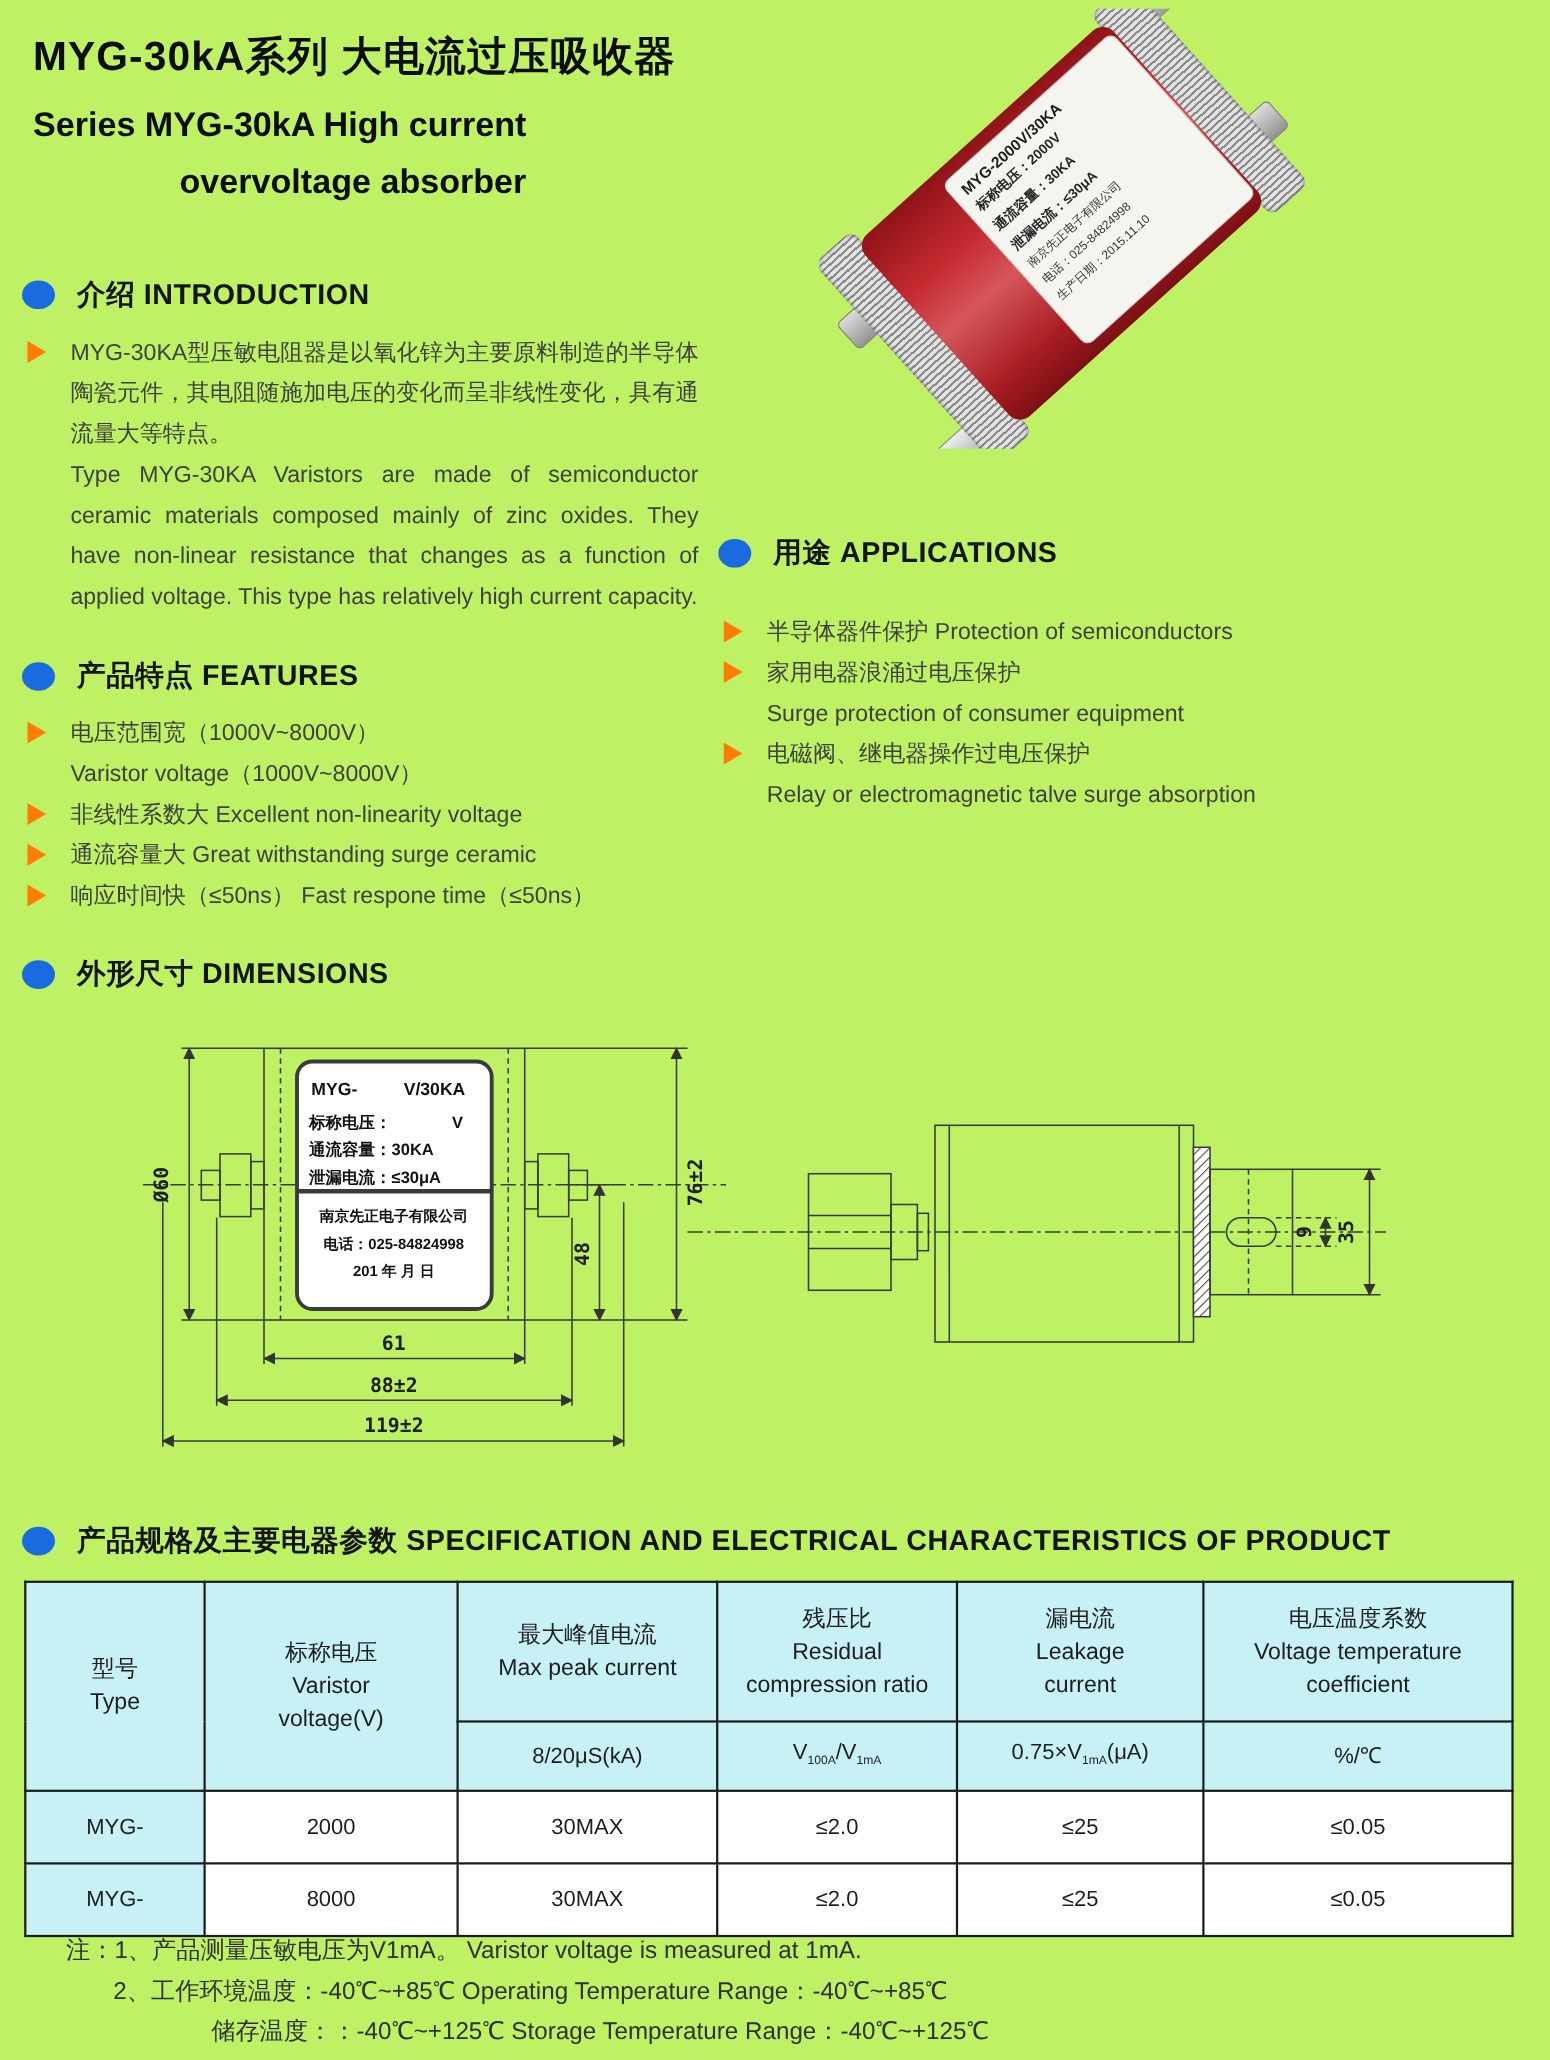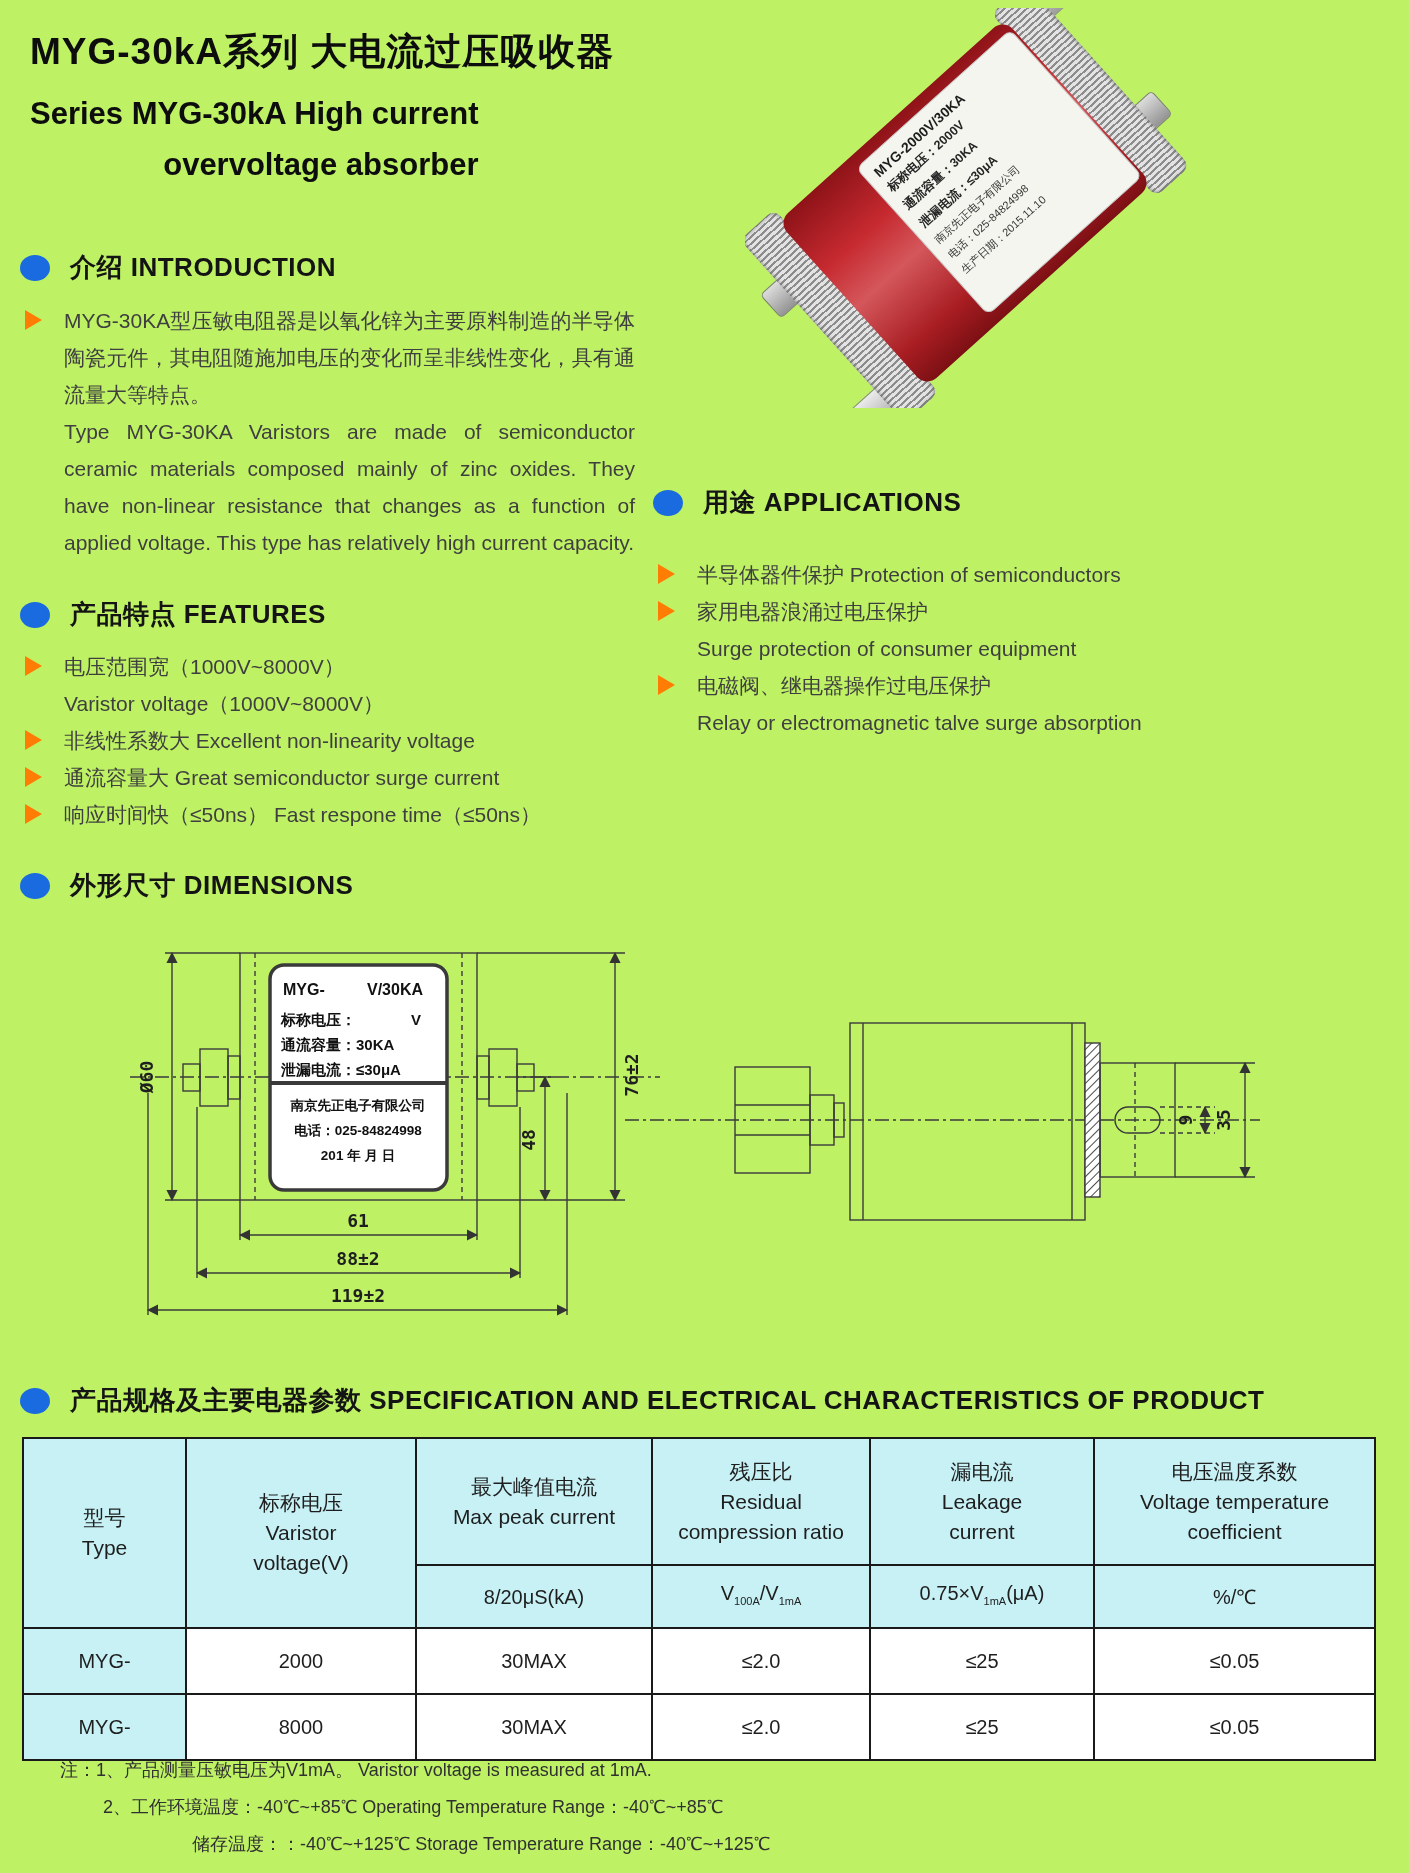--- a/index.html
+++ b/index.html
@@ -52,21 +52,21 @@
       font-weight:400;color:#1e1e1e;padding:0 6px;}
   table.spec th{background:#c7f1f5;font-size:21px;line-height:30px;}
   table.spec .pre{white-space:pre-line;}
   table.spec td{font-size:20px;background:#ffffff;}
   table.spec td.cy{background:#c7f1f5;}
   tr.hdr-top th{height:125px;}
   tr.hdr-sub th{height:61px;font-size:20px;}
   tr.datarow td{height:64px;}
   sub.ss{font-size:11px;}
 
-  .notes{font-size:18px;color:#303030;white-space:nowrap;}
+  .notes{font-size:22px;color:#303030;white-space:nowrap;}
 
   
   svg text.dim{font-family:"DejaVu Sans Mono", monospace;font-weight:700;font-size:18px;fill:#1f1f1f;}
   svg text.lab{font-weight:700;fill:#111;}
 </style>
 </head>
 <body>
 
 <div class="page">
 
@@ -124,21 +124,21 @@
     </div>
     <div class="item">
       <span class="tri"></span>
       <div class="itx">
           <div class="ln">非线性系数大 Excellent non-linearity voltage</div>
         </div>
     </div>
     <div class="item">
       <span class="tri"></span>
       <div class="itx">
-          <div class="ln">通流容量大 Great semiconductor surge current</div>
+          <div class="ln">通流容量大 Great withstanding surge ceramic</div>
         </div>
     </div>
     <div class="item">
       <span class="tri"></span>
       <div class="itx">
           <div class="ln">响应时间快（≤50ns） Fast respone time（≤50ns）</div>
         </div>
     </div>
   </div>
 

